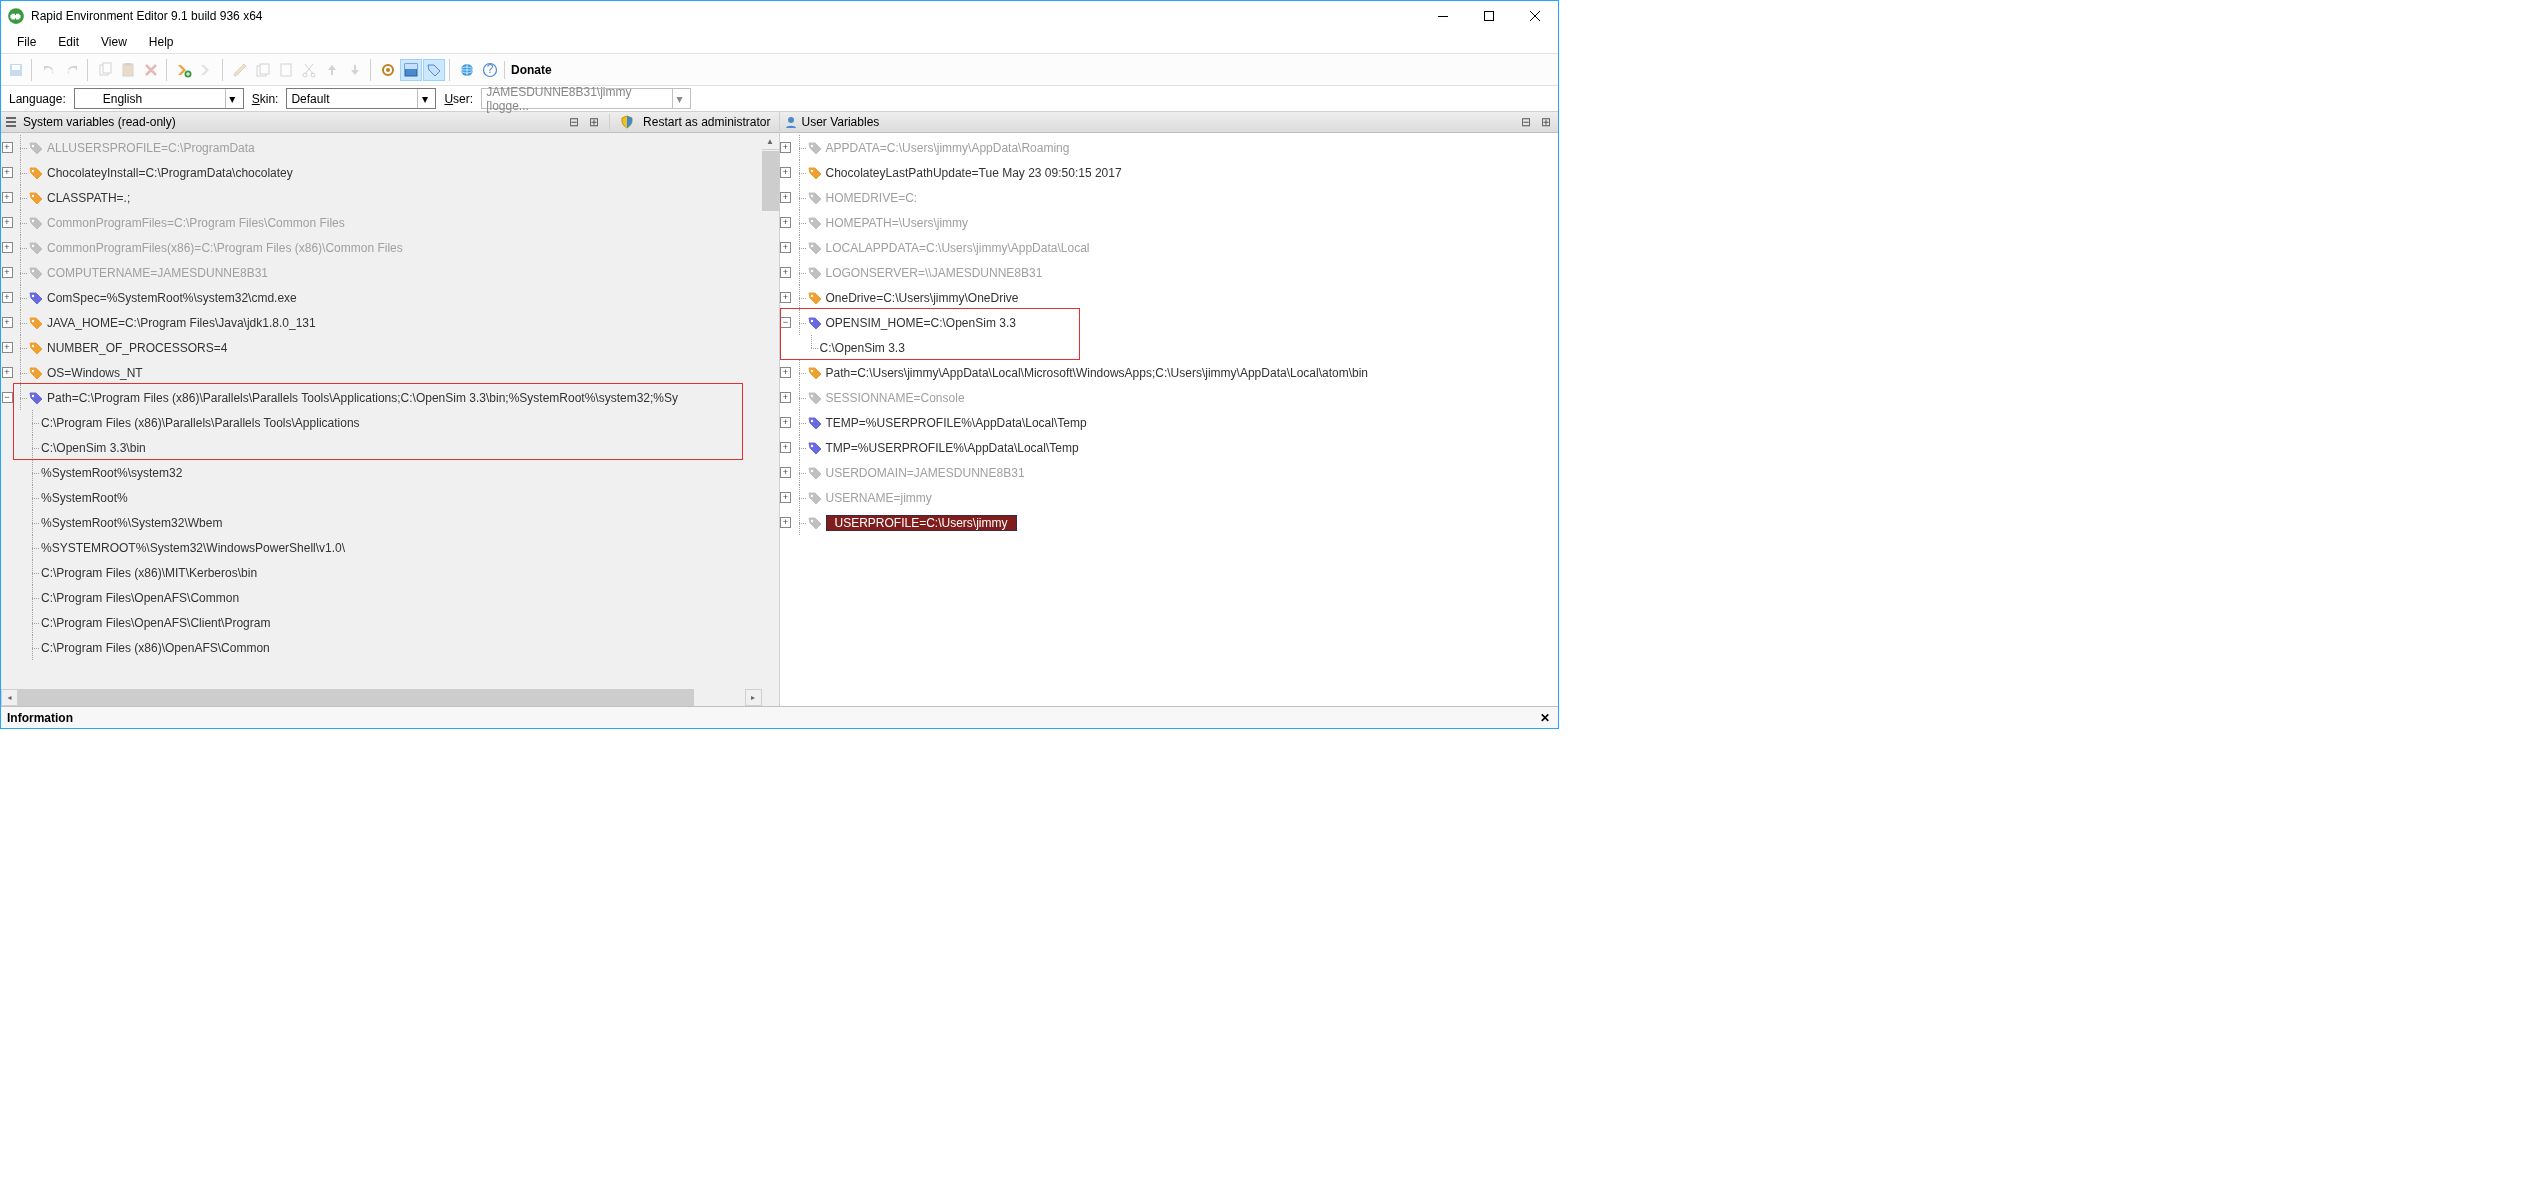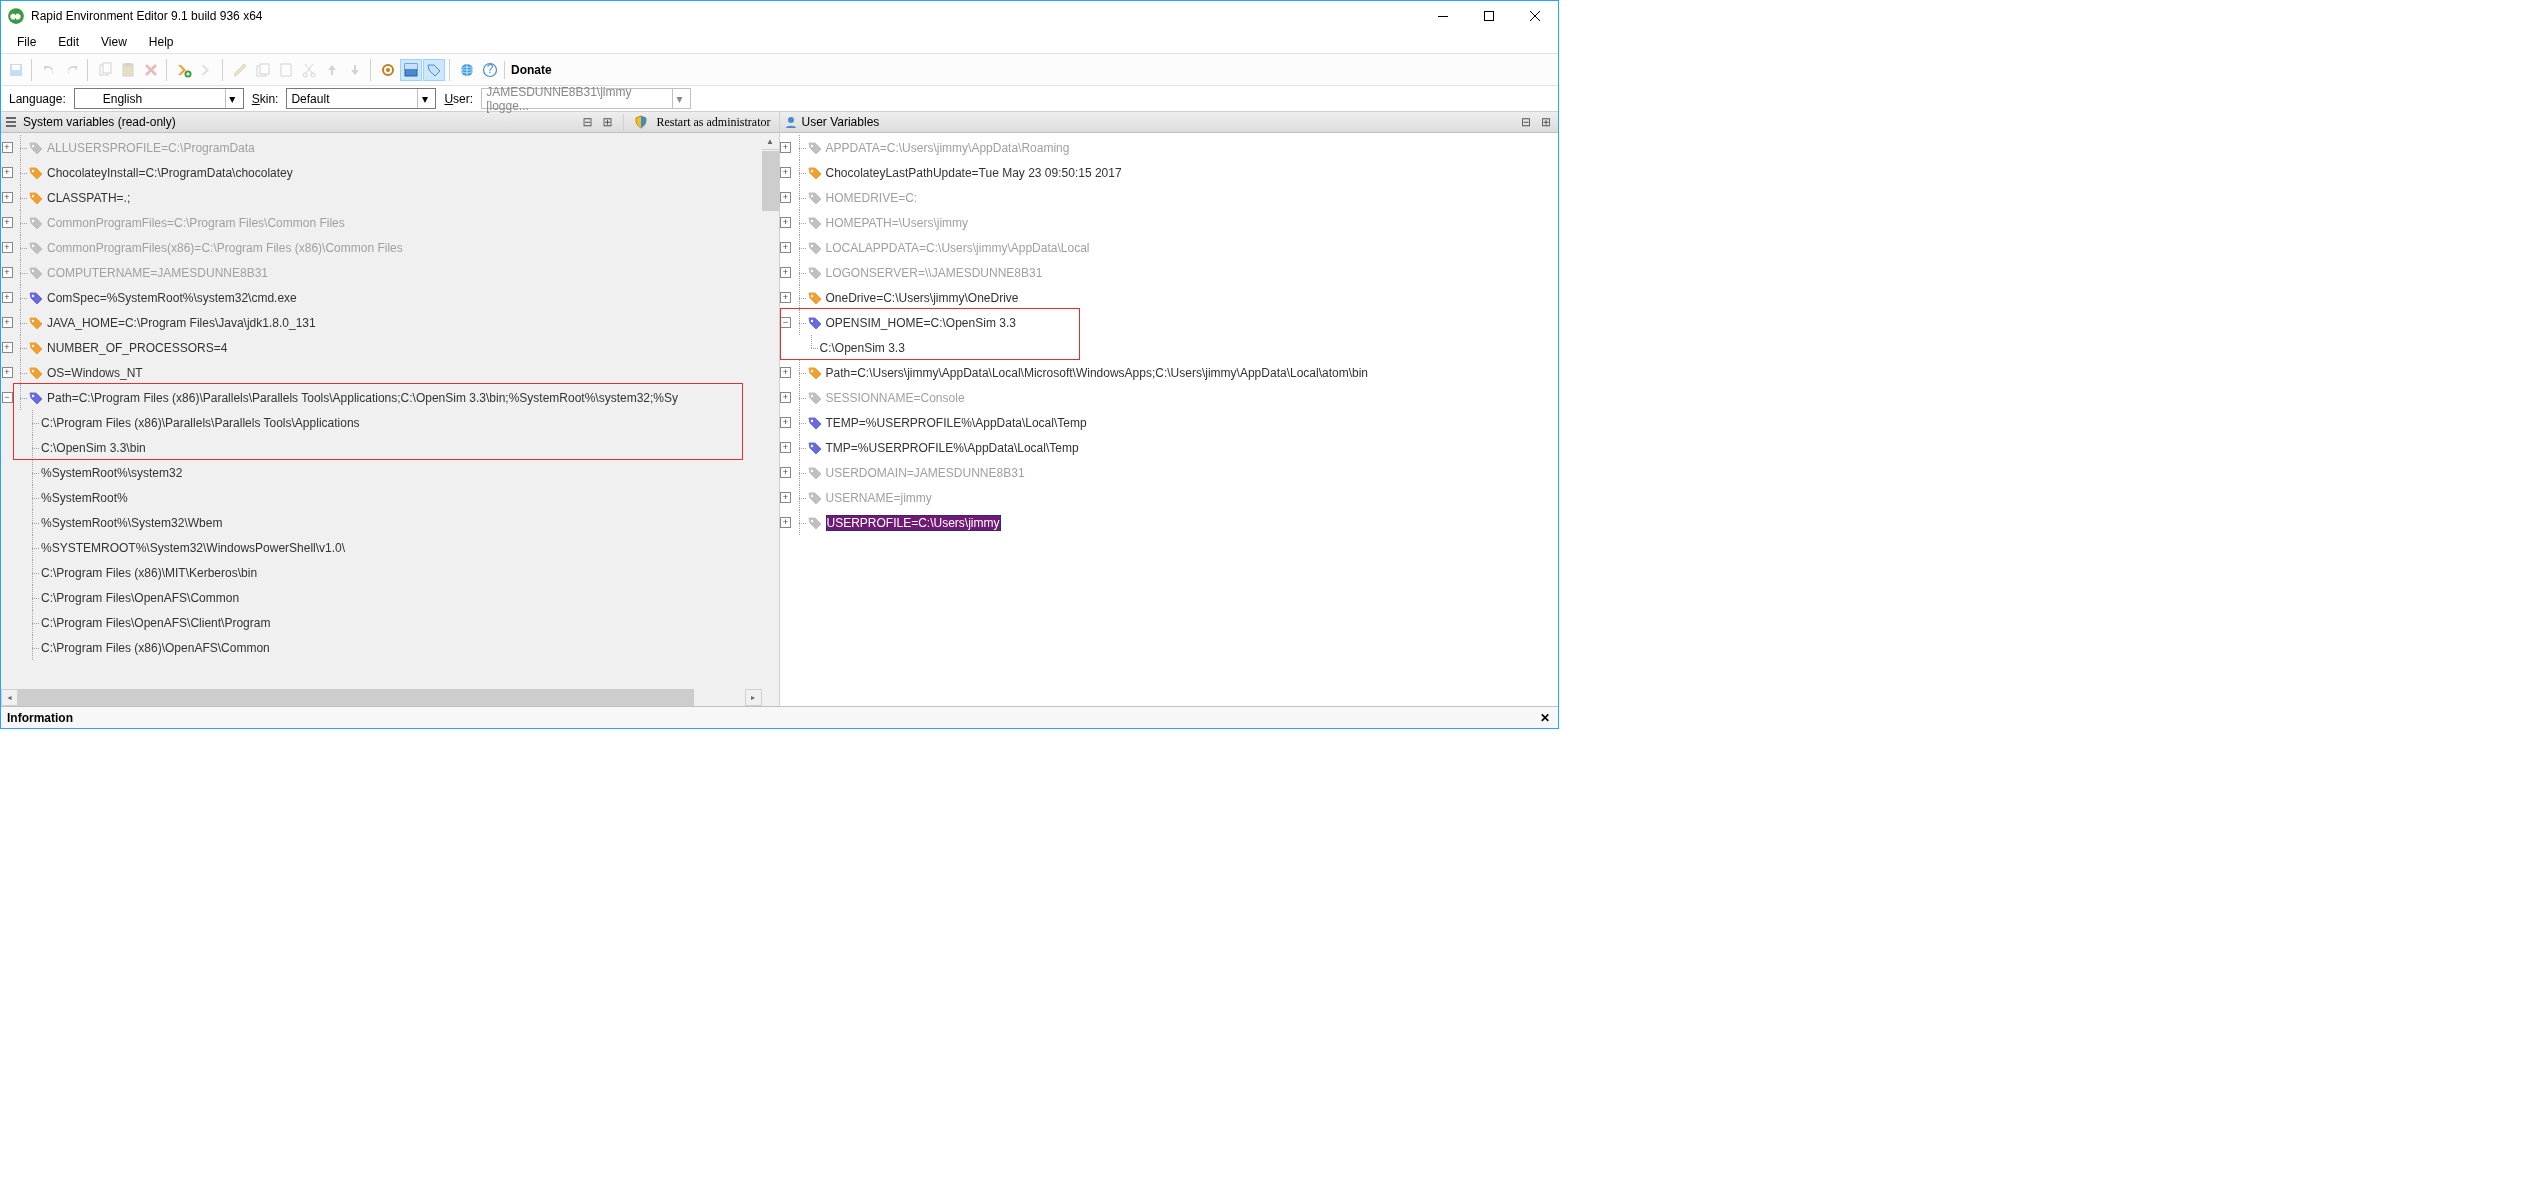--- a/index.html
+++ b/index.html
@@ -31,34 +31,34 @@
 .dd-user { width:210px; }
 
 .content { flex:1; display:flex; overflow:hidden; }
 .panel { display:flex; flex-direction:column; overflow:hidden; }
 .panel-left { width:50%; border-right:1px solid #d0d0d0; }
 .panel-right { flex:1; }
 .panel-hdr { height:22px; background:linear-gradient(#eee,#dcdcdc); border-top:1px solid #d0d0d0; border-bottom:1px solid #c0c0c0; display:flex; align-items:center; padding:0 4px; gap:4px; }
 .panel-hdr .hdr-icon { width:14px; }
 .panel-hdr .hdr-text { font-weight:normal; flex:1; }
 .panel-hdr .hdr-btn { width:16px; height:16px; display:flex; align-items:center; justify-content:center; color:#555; border:1px solid transparent; }
-.panel-hdr .hdr-restart { color:#000; padding:0 4px;font-family:Liberation Serif, serif; }
+.panel-hdr .hdr-restart { color:#000; padding:0 4px; }
 .tree-wrap { flex:1; overflow:auto; background:#fff; position:relative; }
 .scrollbar-v { width:17px; background:#f0f0f0; }
 
 .tree { padding:2px 0; }
 .node { height:25px; display:flex; align-items:center; white-space:nowrap; }
 .node .gutter { width:12px; display:flex; align-items:center; justify-content:center; }
 .expander { width:11px; height:11px; border:1px solid #888; background:#fff; display:flex; align-items:center; justify-content:center; font-size:9px; line-height:1; color:#444; cursor:pointer; }
 .tag-icon { width:14px; height:14px; margin:0 4px 0 2px; flex-shrink:0; }
 .node-text { color:#333; }
 .dim { color:#a0a0a0; }
 
 .hl-red { border:1px solid #e03030; position:absolute; pointer-events:none; }
-.selected-span { background:#701a75; color:#fff; border:1px dotted #003366; padding:0 0; }
+.selected-span { background:#7f1d1d; color:#fff; border:1px dotted #003366; padding:0 8px; }
 
 .hscroll-row { height:17px; display:flex; align-items:center; background:#fff; }
 .hs-btn { width:17px; height:17px; background:#f0f0f0; border:1px solid #d0d0d0; display:flex; align-items:center; justify-content:center; font-size:8px; color:#666; }
 .hs-track { flex:1; height:17px; background:#f0f0f0; position:relative; }
 .hs-thumb { position:absolute; height:100%; background:#cdcdcd; }
 
 .statusbar { height:22px; border-top:1px solid #c0c0c0; display:flex; align-items:center; padding:0 6px; background:#f7f7f7; }
 .statusbar .st-text { font-weight:bold; flex:1; }
 .status-close { width:14px; height:14px; display:flex; align-items:center; justify-content:center; font-weight:bold; }
 

